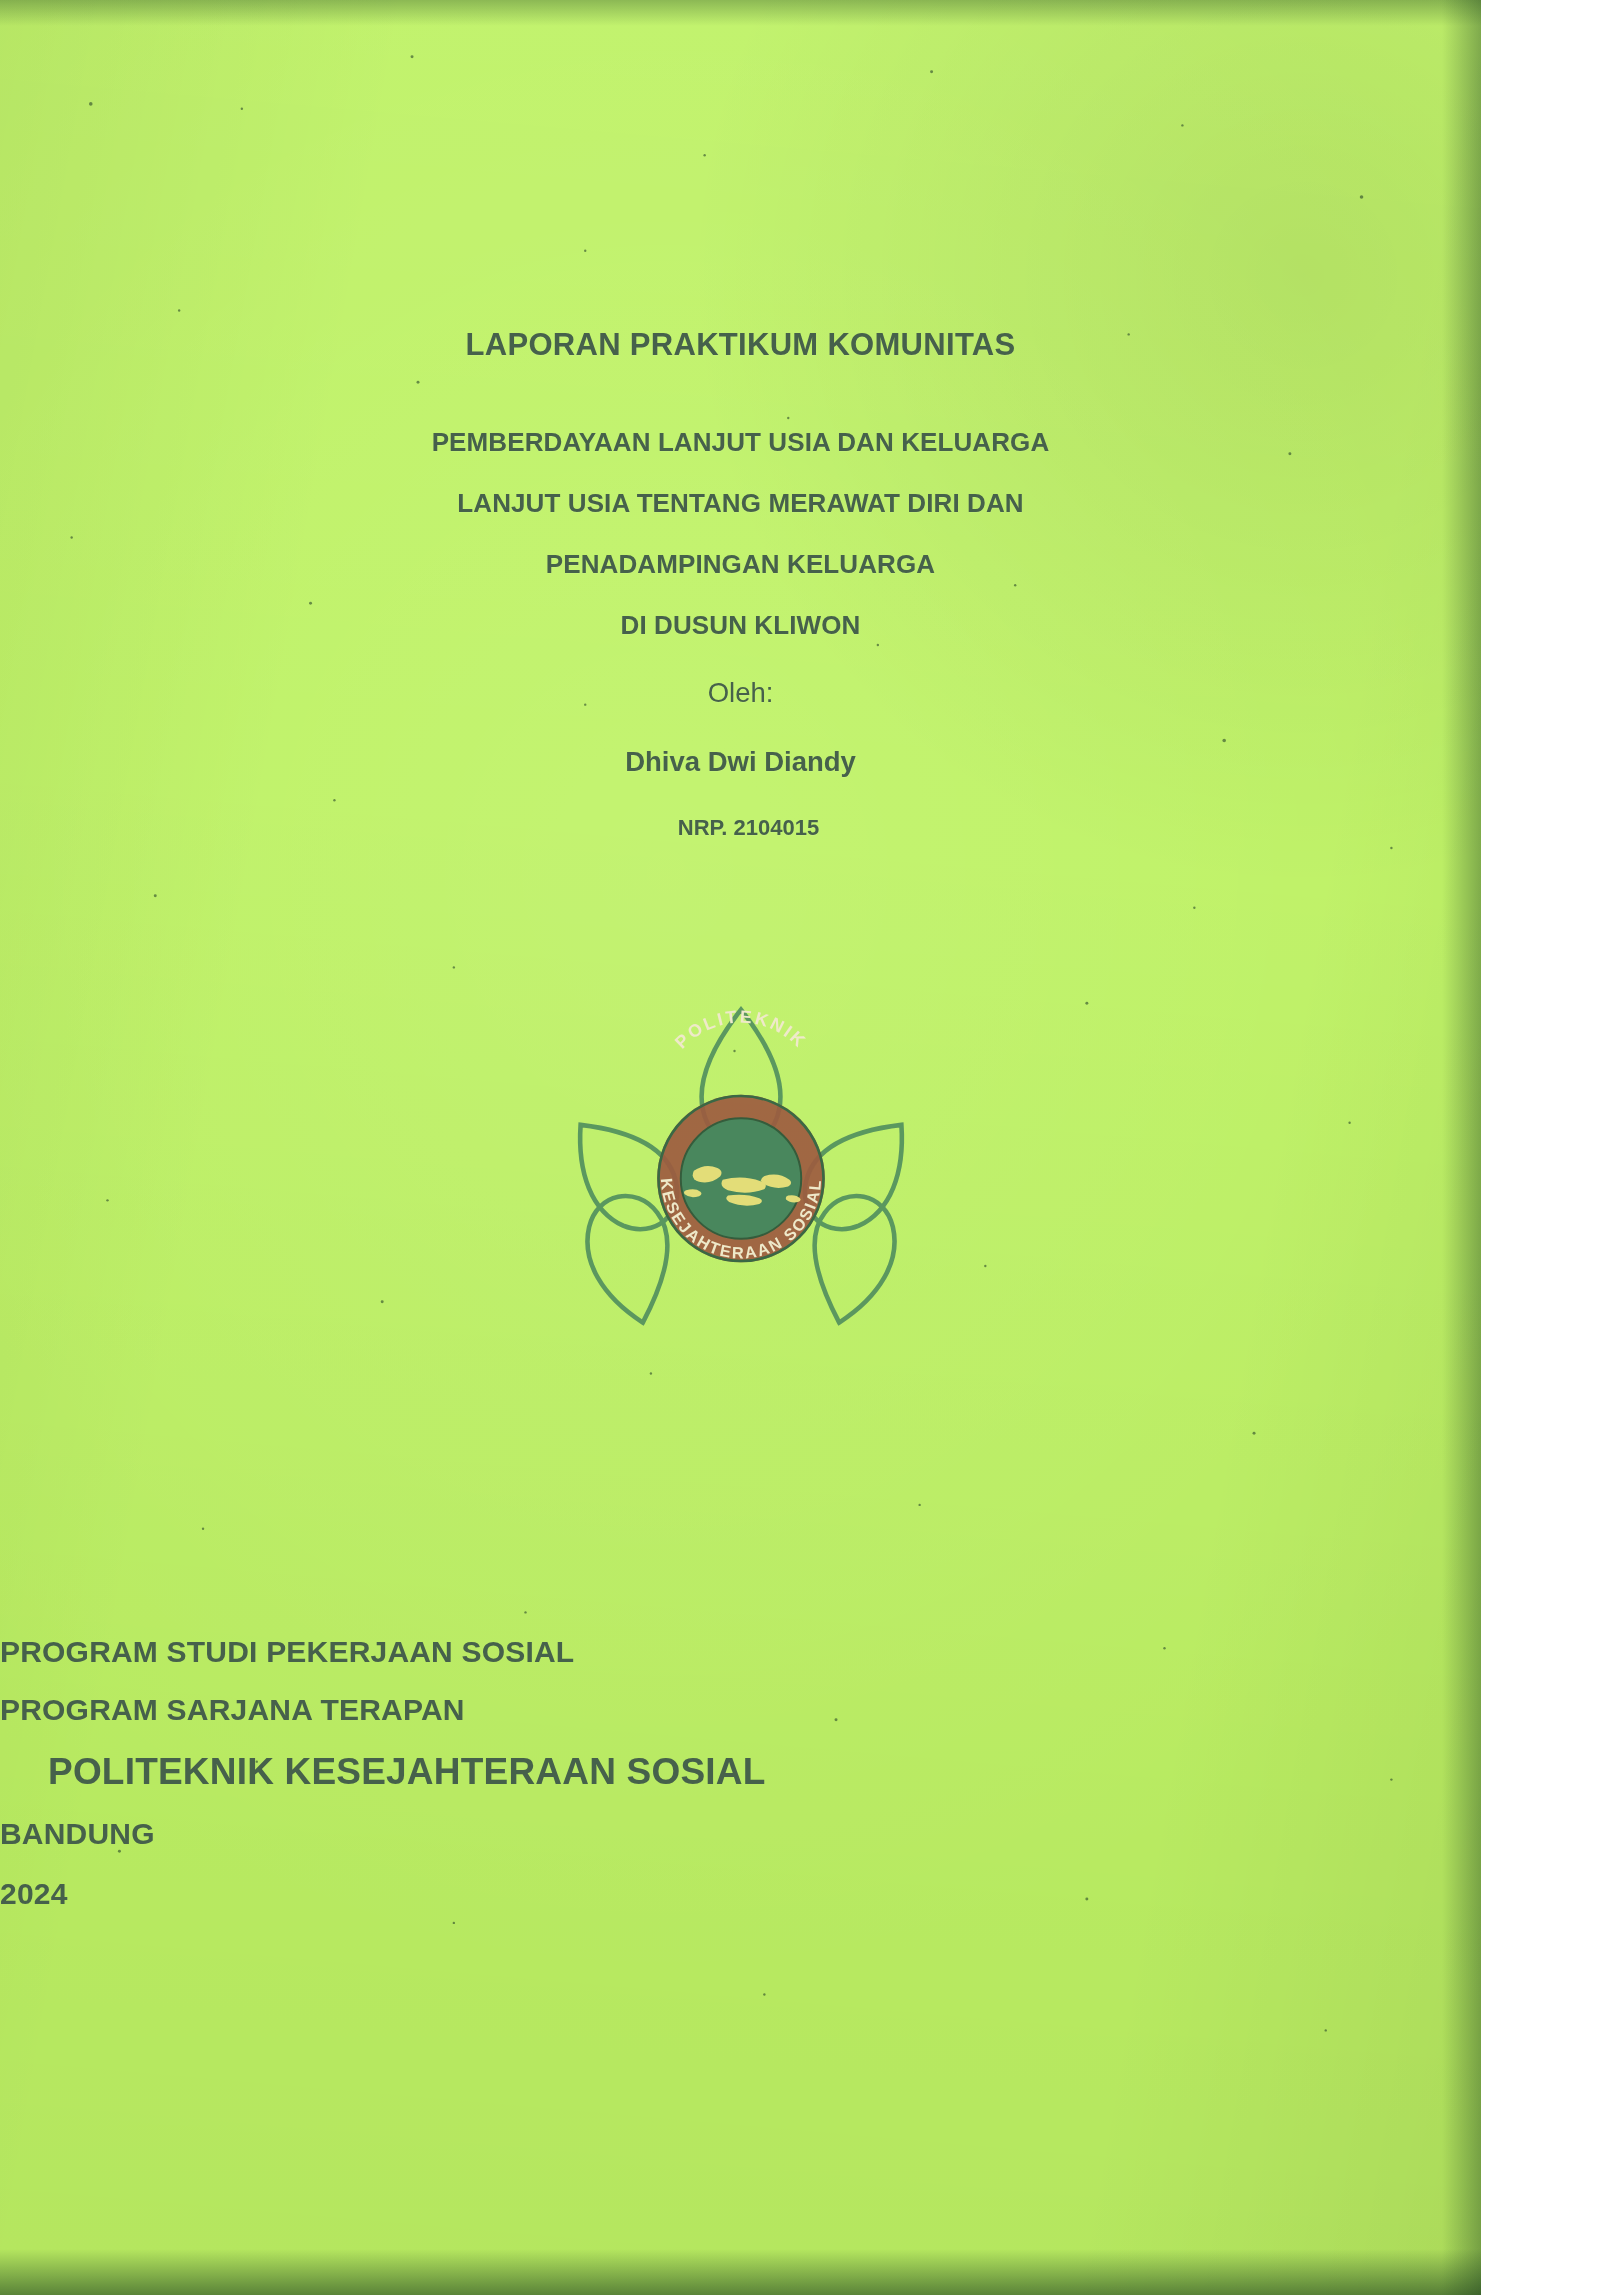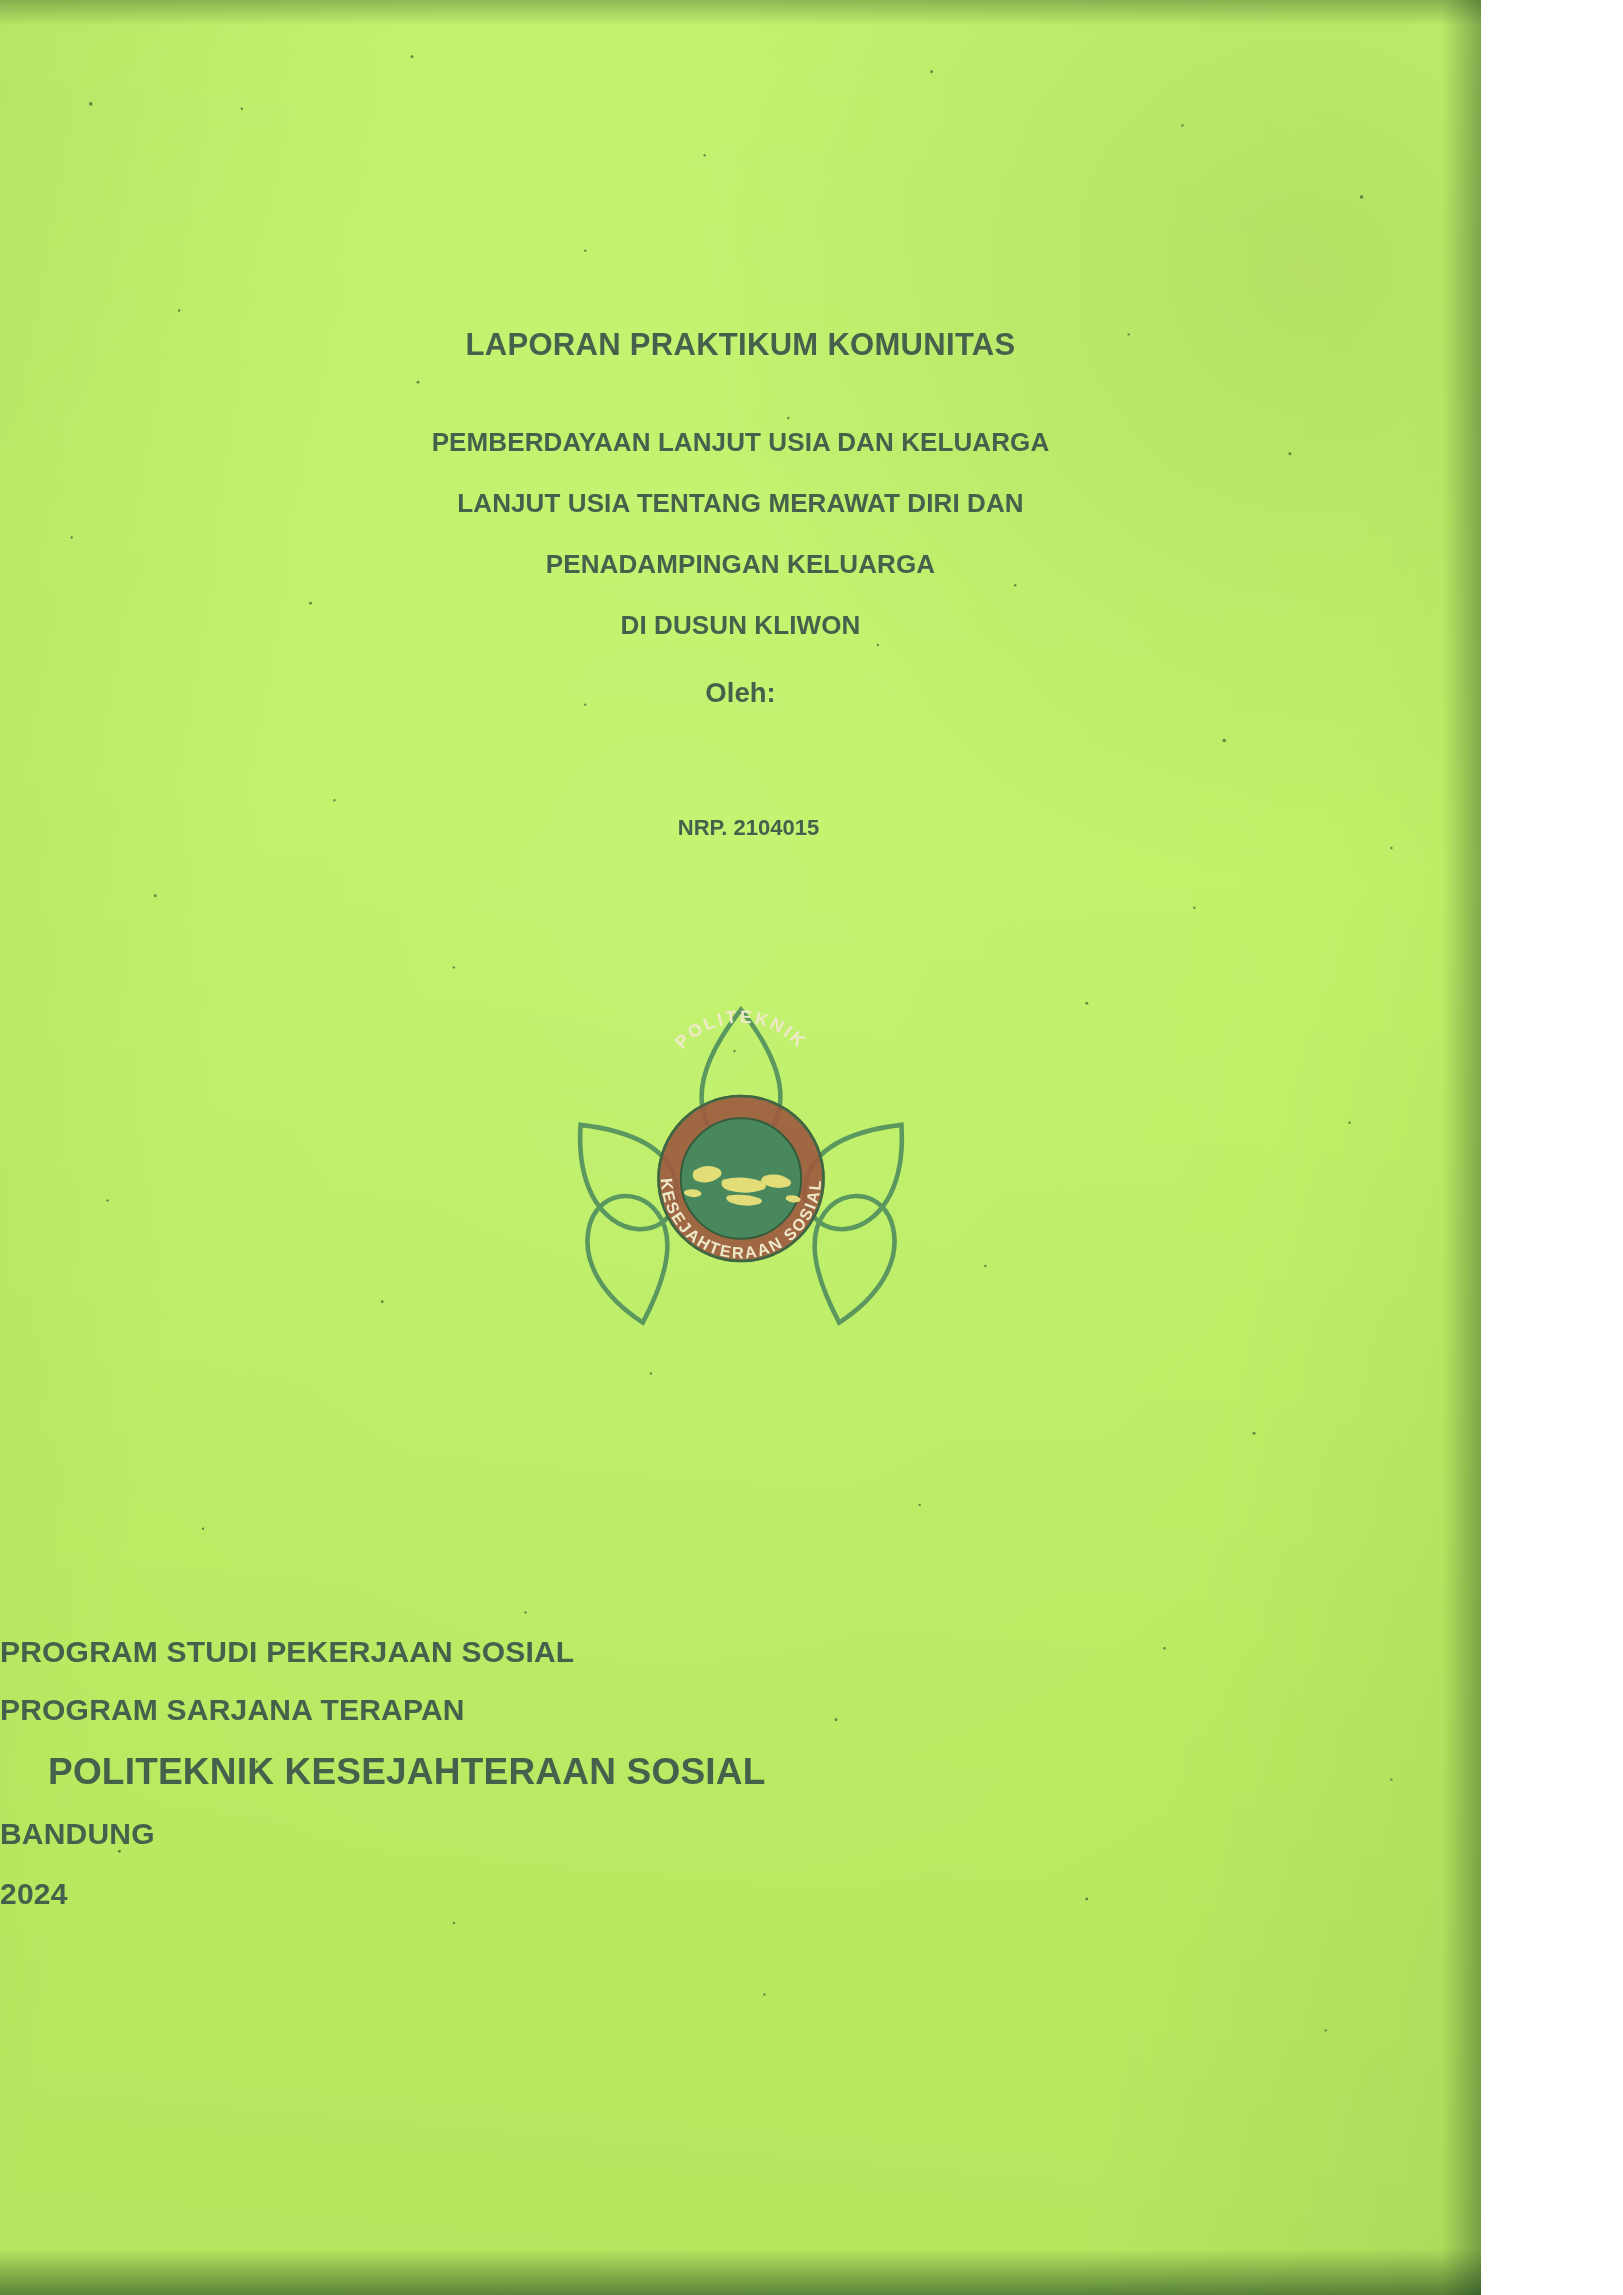--- a/index.html
+++ b/index.html
@@ -88,21 +88,21 @@
     font-size: 26px;
     font-weight: bold;
     line-height: 61px;
     letter-spacing: 0.1px;
   }
   #main-title .title-line { display: block; }
 
   #by-label {
     top: 677px;
     font-size: 27.5px;
-    font-weight: bold;
+    font-weight: normal;
   }
 
   #author-name {
     top: 746px;
     font-size: 27.5px;
     font-weight: bold;
   }
 
   #author-nrp {
     top: 815px;
@@ -198,20 +198,21 @@
 
   <div class="text-block" id="main-title">
     <span class="title-line">PEMBERDAYAAN LANJUT USIA DAN KELUARGA</span>
     <span class="title-line">LANJUT USIA TENTANG MERAWAT DIRI DAN</span>
     <span class="title-line">PENADAMPINGAN KELUARGA</span>
     <span class="title-line">DI DUSUN KLIWON</span>
   </div>
 
   <div class="text-block" id="by-label">Oleh:</div>
 
+  <div class="text-block" id="author-name">Dhiva Dwi Diandy</div>
 
   <div class="text-block" id="author-nrp">NRP. 2104015</div>
 
   <div id="logo-wrap">
     <svg viewBox="0 0 640 580" width="419" height="380">
       <defs>
         <path id="ringTopArc" d="M 320,180 m -118,0 a 118,118 0 0 1 236,0"></path>
         <path id="ringBottomArc" d="M 320,300 m -122,0 a 122,122 0 0 0 244,0"></path>
       </defs>
 

